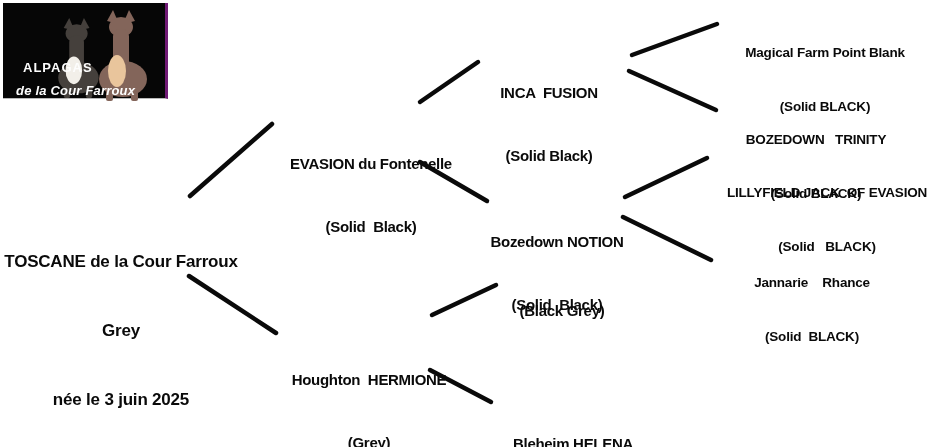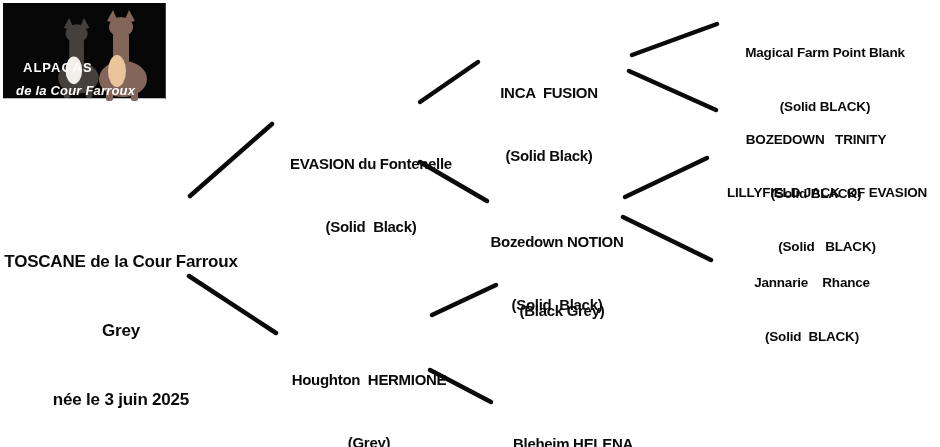--- a/index.html
+++ b/index.html
@@ -25,21 +25,21 @@
   }
   .node .ln{white-space:pre;}
   .subject{font-size:17px;line-height:23px;letter-spacing:-0.2px;}
   .mid{font-size:15px;line-height:21px;letter-spacing:-0.3px;}
   .gen3{font-size:13.5px;line-height:18px;letter-spacing:-0.2px;text-align:center;}
 
   
   .logo{
     position:absolute;left:3px;top:3px;width:162px;height:95px;
     background:#060606;
-    border-right:1px solid #701a75;
+    border-right:3px solid #701a75;
     border-bottom:1px solid #b9b9b9;
   }
   .logo svg{position:absolute;left:42px;top:6px;}
   .logo-title{
     position:absolute;left:20px;top:57px;
     color:#fdfdfd;font-size:13px;font-weight:bold;letter-spacing:1px;
   }
   .logo-sub{
     position:absolute;left:13px;top:80px;
     color:#fdfdfd;font-size:13px;font-weight:bold;letter-spacing:0.2px;font-style:italic;

